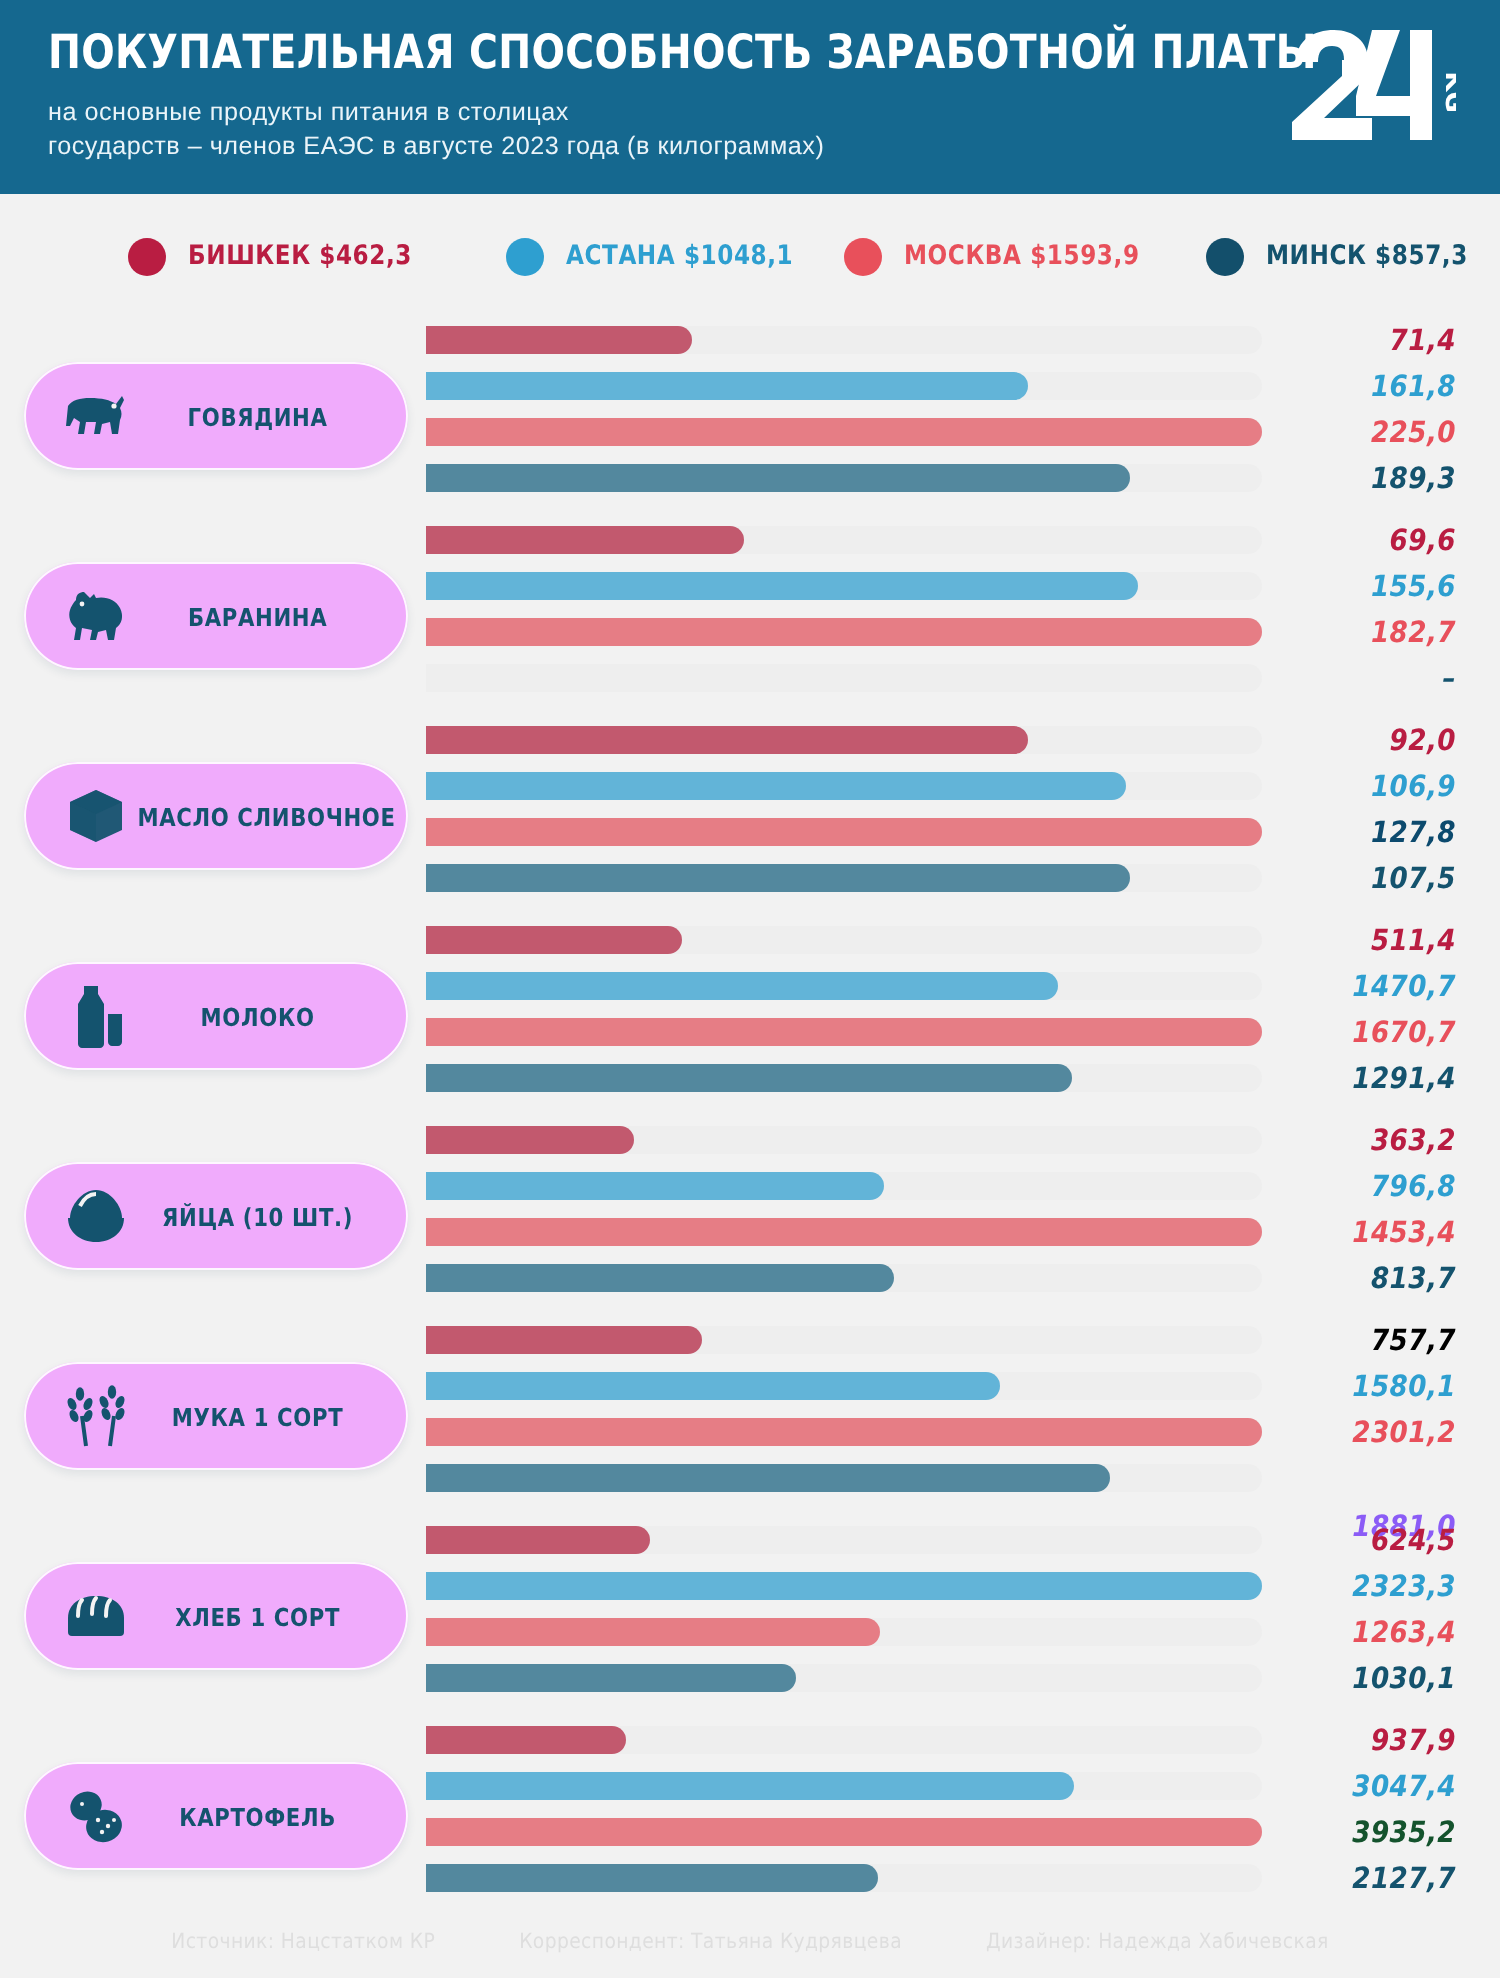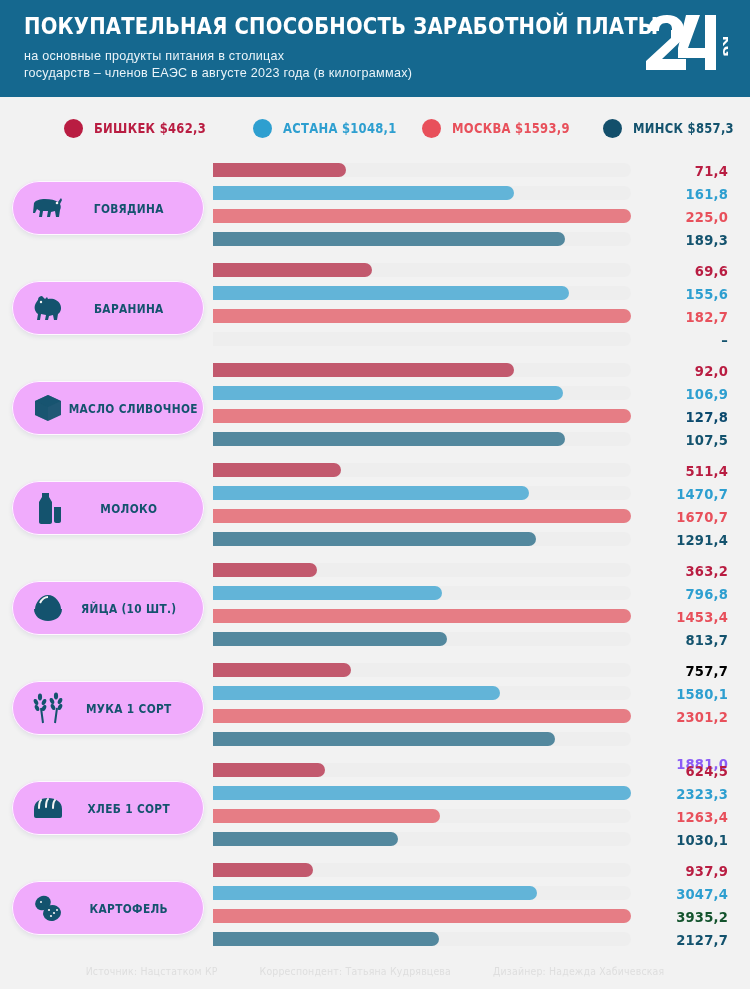--- a/index.html
+++ b/index.html
@@ -183,20 +183,21 @@
     border-radius: 0 7px 7px 0;
   }
 
   
   .values {
     position: absolute;
     right: 22px;
     top: 0px;
     width: 110px;
     text-align: right;
+    font-style: italic;
   }
 
   .value {
     height: 23px;
     line-height: 23px;
     font-family: "DejaVu Sans Condensed", "Liberation Sans Narrow", "Liberation Sans", sans-serif;
     font-weight: 700;
     font-size: 14.6px;
     letter-spacing: 0.2px;
   }

